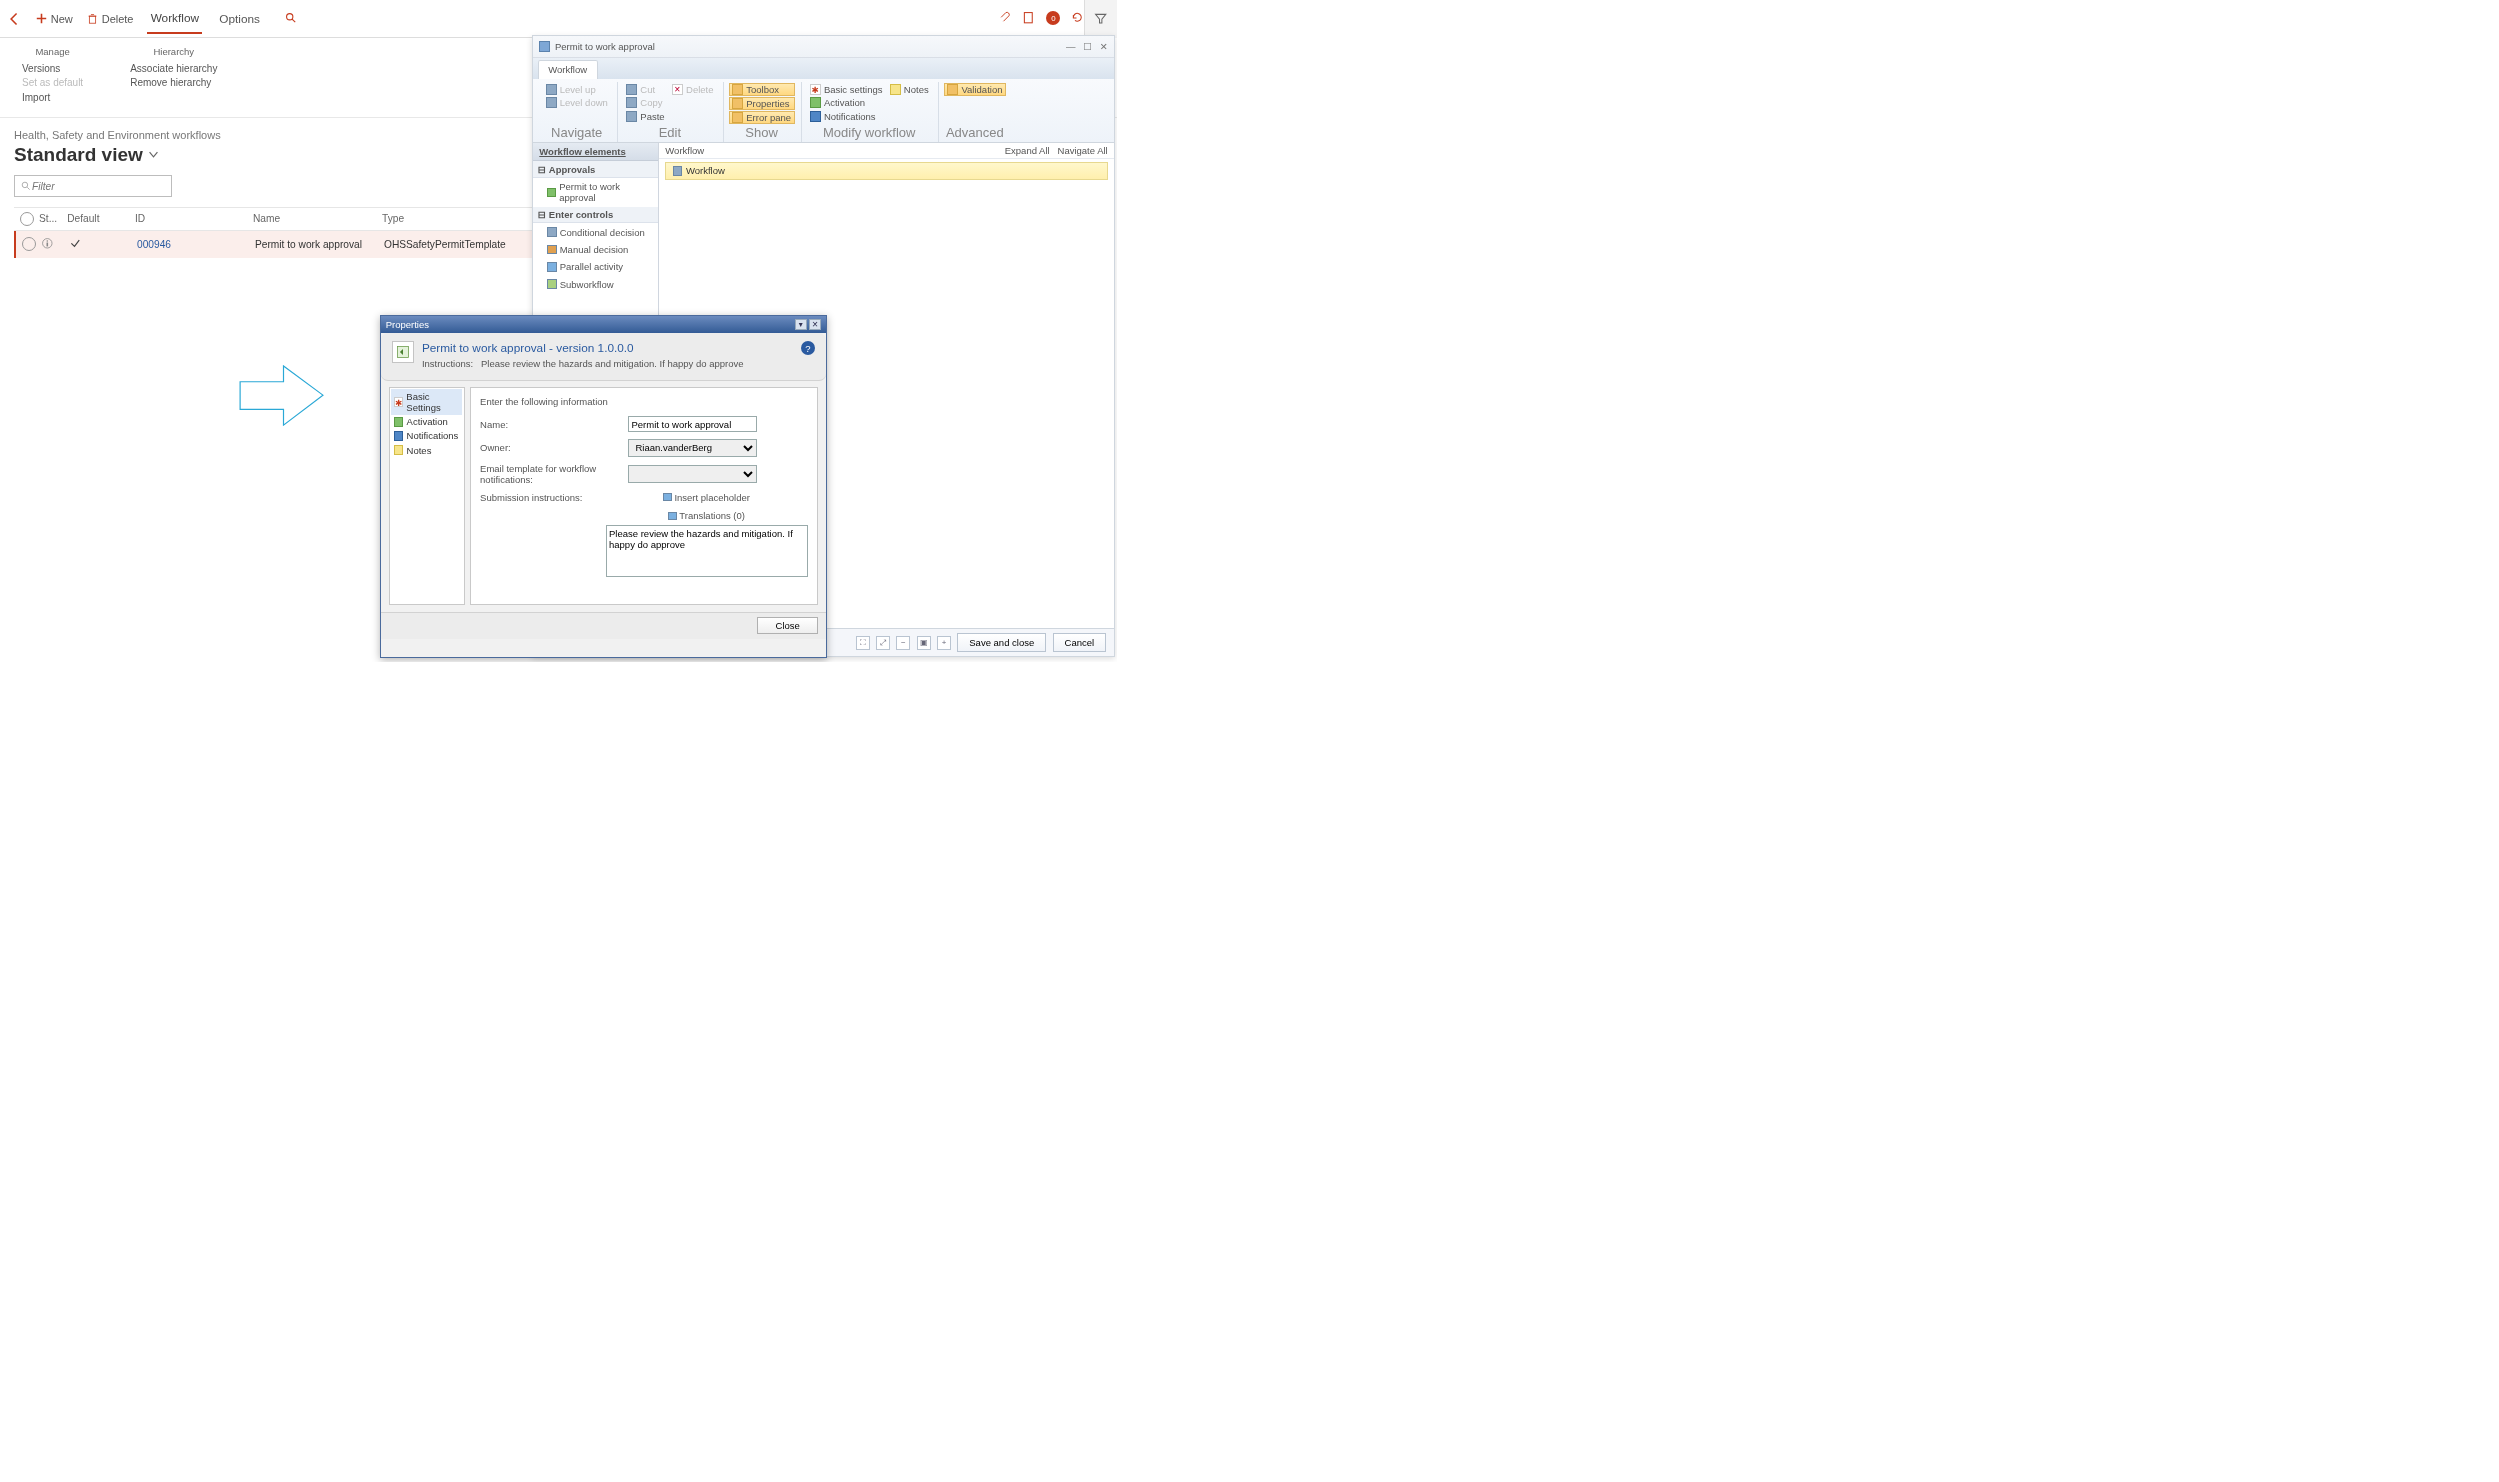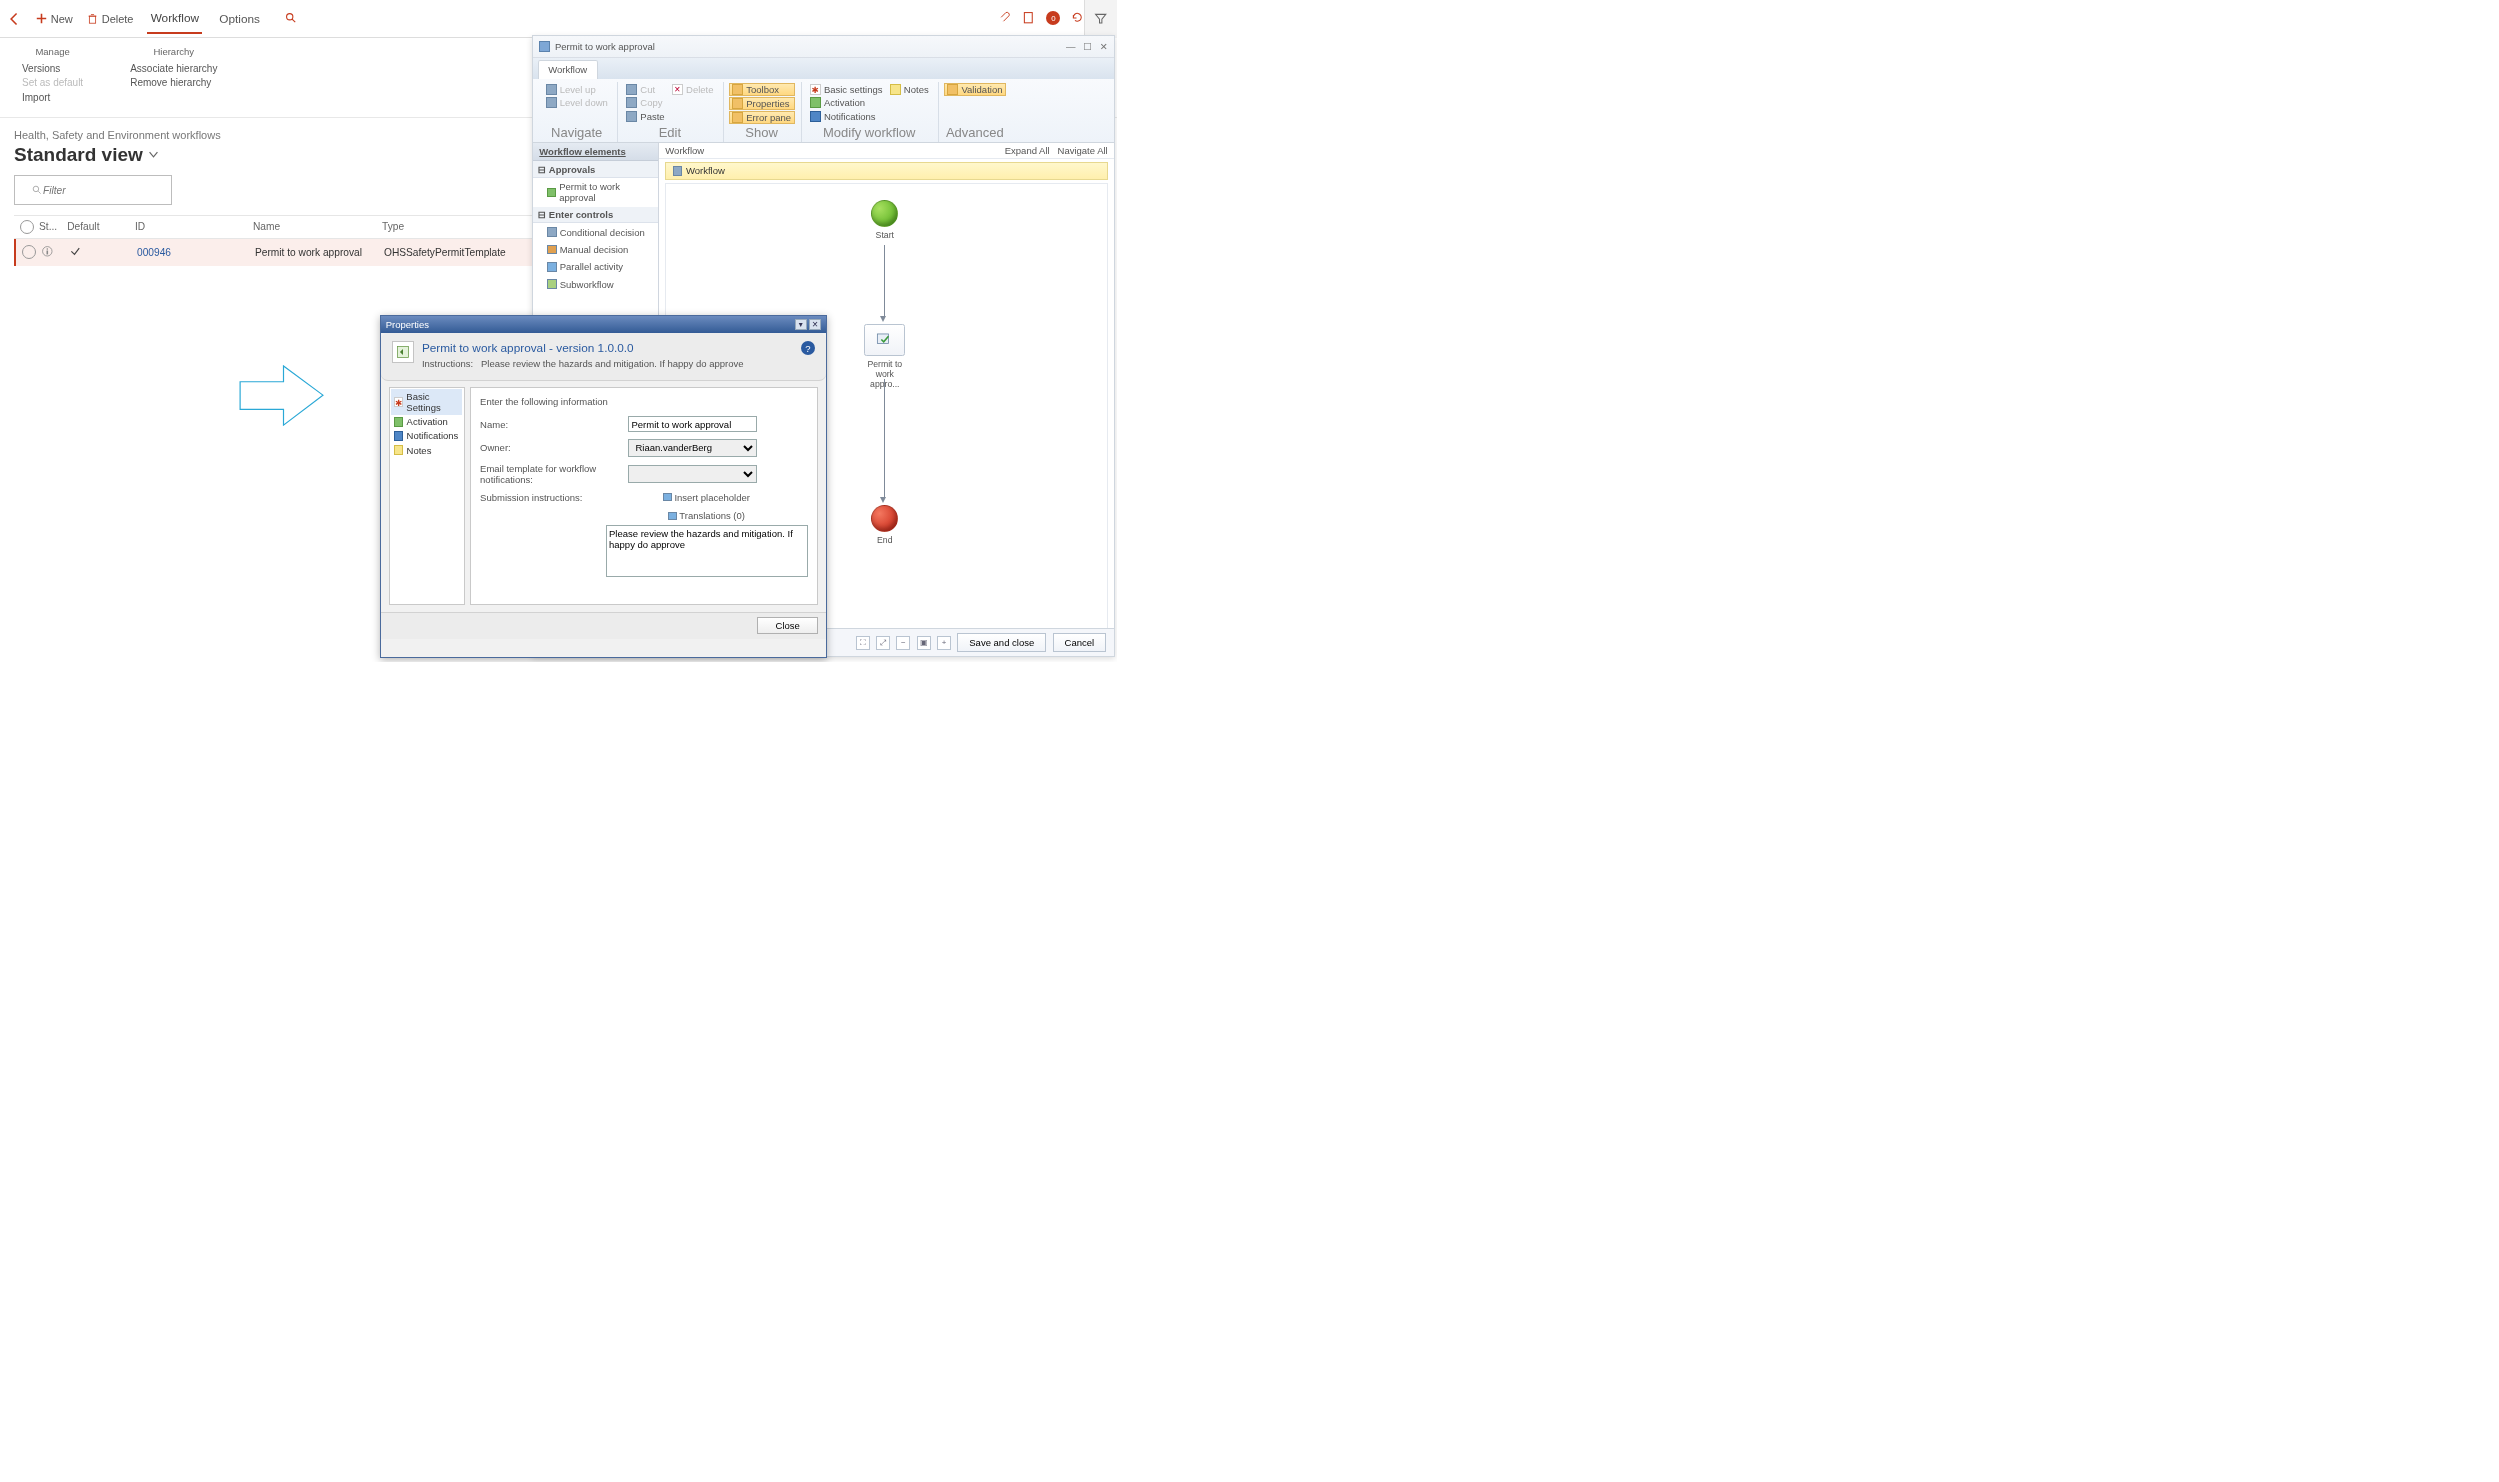--- a/index.html
+++ b/index.html
@@ -20,21 +20,21 @@
 
 .ribbon-groups { display: flex; gap: 47px; padding: 7.9px 22px 12.6px; border-bottom: 0.8px solid #e8e8e8; }
 .ribbon-group .rg-title { font-size: 9.5px; text-align: center; color: #666; margin-bottom: 4.7px; }
 .ribbon-group .rg-item { font-size: 10px; color: #555; padding: 1.6px 0; cursor: pointer; }
 .ribbon-group .rg-item.disabled { color: #bbb; cursor: default; }
 
 
 .page-area { padding: 11px 14px; }
 .breadcrumb { font-size: 11px; color: #777; margin-bottom: 3.2px; }
 .page-title { font-size: 19px; font-weight: 600; color: #333; display: flex; align-items: center; gap: 4.7px; }
-.filter-box { margin-top: 9.5px; border: 0.8px solid #bdbdbd; width: 158px; height: 30px; display: flex; align-items: center; padding-left: 17px; color: #888; }
+.filter-box { margin-top: 9.5px; border: 0.8px solid #bdbdbd; width: 158px; height: 22px; display: flex; align-items: center; padding-left: 6px; color: #888; }
 .filter-box input { border: none; outline: none; font-family: inherit; font-size: 10.2px; font-style: italic; width: 126px; }
 
 
 .grid { margin-top: 9.5px; }
 .grid-head { display: flex; align-items: center; border-top: 0.8px solid #e6e6e6; border-bottom: 0.8px solid #e6e6e6; height: 23.6px; color: #666; font-size: 10.2px; }
 .grid-row { display: flex; align-items: center; height: 27px; background: #fbeeeb; border-left: 2.4px solid #c73b1d; }
 .col-sel { width: 25px; display: flex; justify-content: center; }
 .col-st { width: 25px; }
 .col-def { width: 71px; padding-left: 3.2px; }
 .col-id { width: 118px; }
@@ -373,43 +373,20 @@
         <span>Workflow</span>
         <div class="right-links">
           <span>Expand All</span>
           <span>Navigate All</span>
         </div>
       </div>
       <div class="wf-breadcrumb">
         <span class="ico" style="width:9.5px;height:9.5px;"></span>
         <span>Workflow</span>
       </div>
-      <div class="wf-canvas">
-        <div class="node-box" style="left:195px; top:15.8px;">
-          <div class="node-circle node-start"></div>
-          <div>Start</div>
-        </div>
-        <div class="arrow-line" style="left:218px; top:61px; height:72px;"></div>
-        <div class="arrow-head" style="left:214px; top:132px;"></div>
-        <div class="node-box" style="left:195px; top:140px;">
-          <div class="node-task">
-              <svg width="19" height="19" viewBox="0 0 24 24">
-                <rect x="3" y="5" width="14" height="12" stroke="#6a85a3" fill="#e8eef6"></rect>
-                <path d="M8 12 L11 15 L17 8" stroke="#3a9a3a" fill="none" stroke-width="2"></path>
-              </svg>
-            </div>
-          <div>Permit to work appro...</div>
-        </div>
-        <div class="arrow-line" style="left:218px; top:195px; height:120px;"></div>
-        <div class="arrow-head" style="left:214px; top:313px;"></div>
-        <div class="node-box" style="left:195px; top:321px;">
-          <div class="node-circle node-end"></div>
-          <div>End</div>
-        </div>
-      </div>
     </div>
   </div>
 
   <div class="wf-status">
     <span class="iconbtn">⛶</span>
     <span class="iconbtn">⤢</span>
     <span class="iconbtn">−</span>
     <span class="iconbtn">▣</span>
     <span class="iconbtn">+</span>
     <button>Save and close</button>

